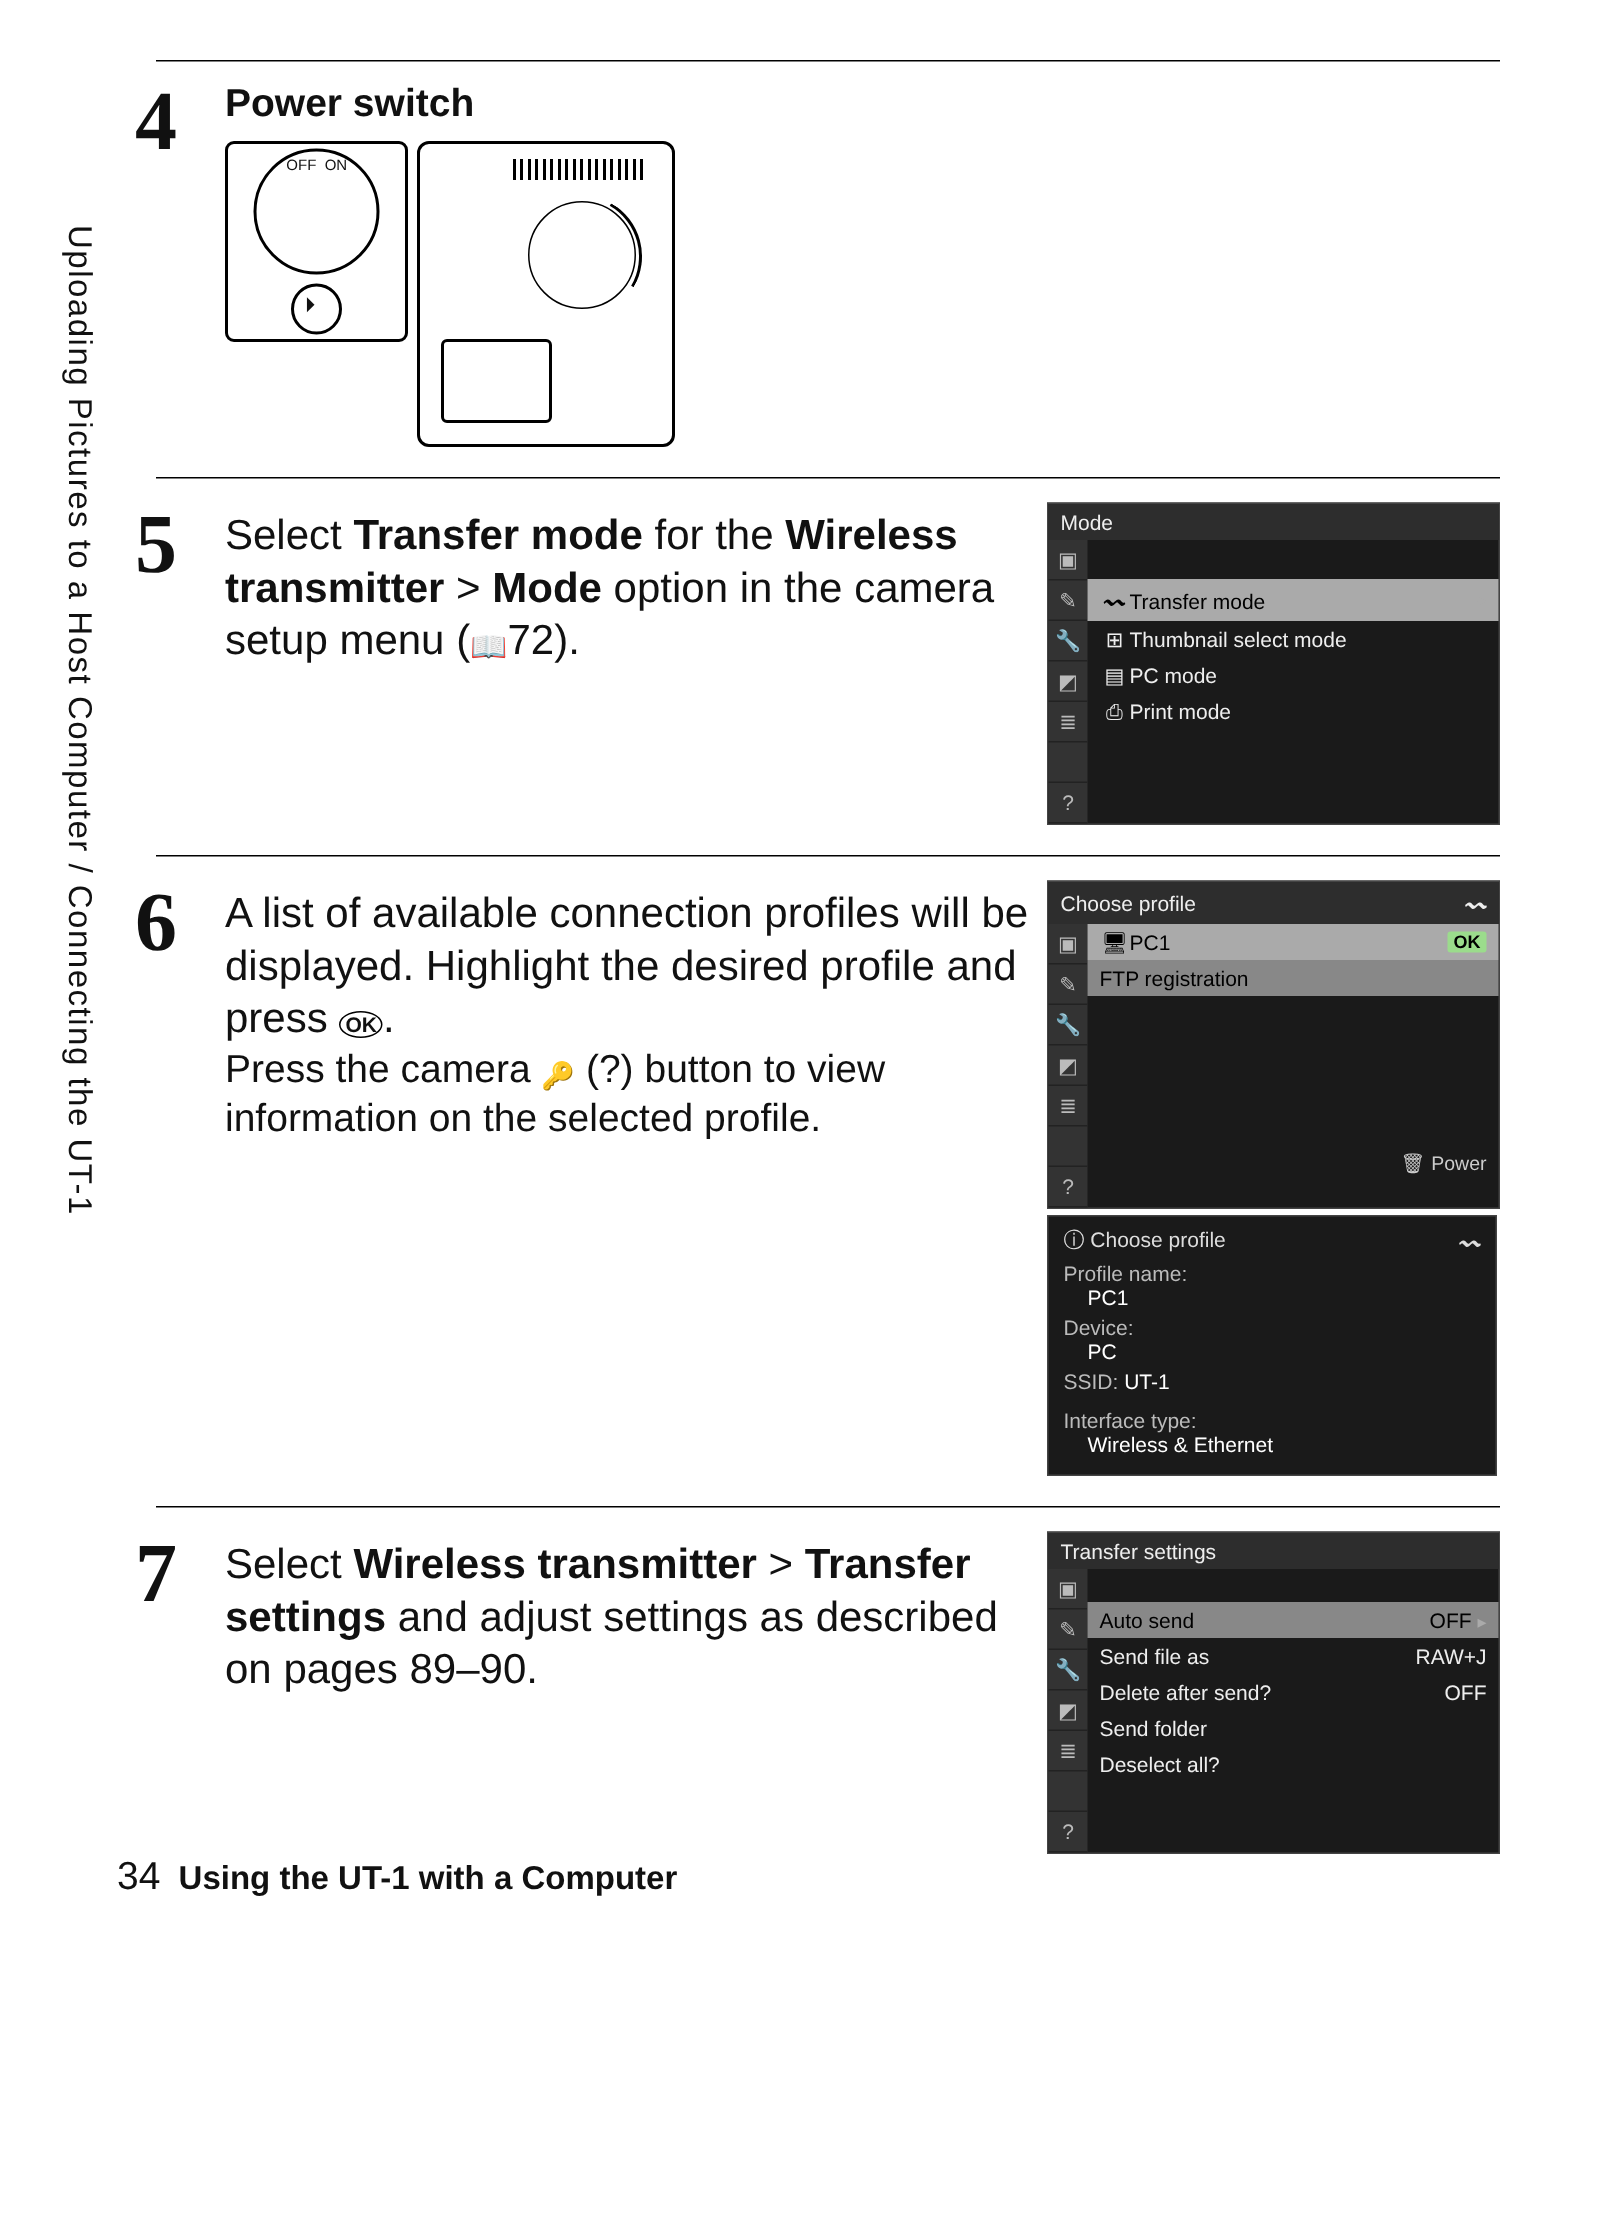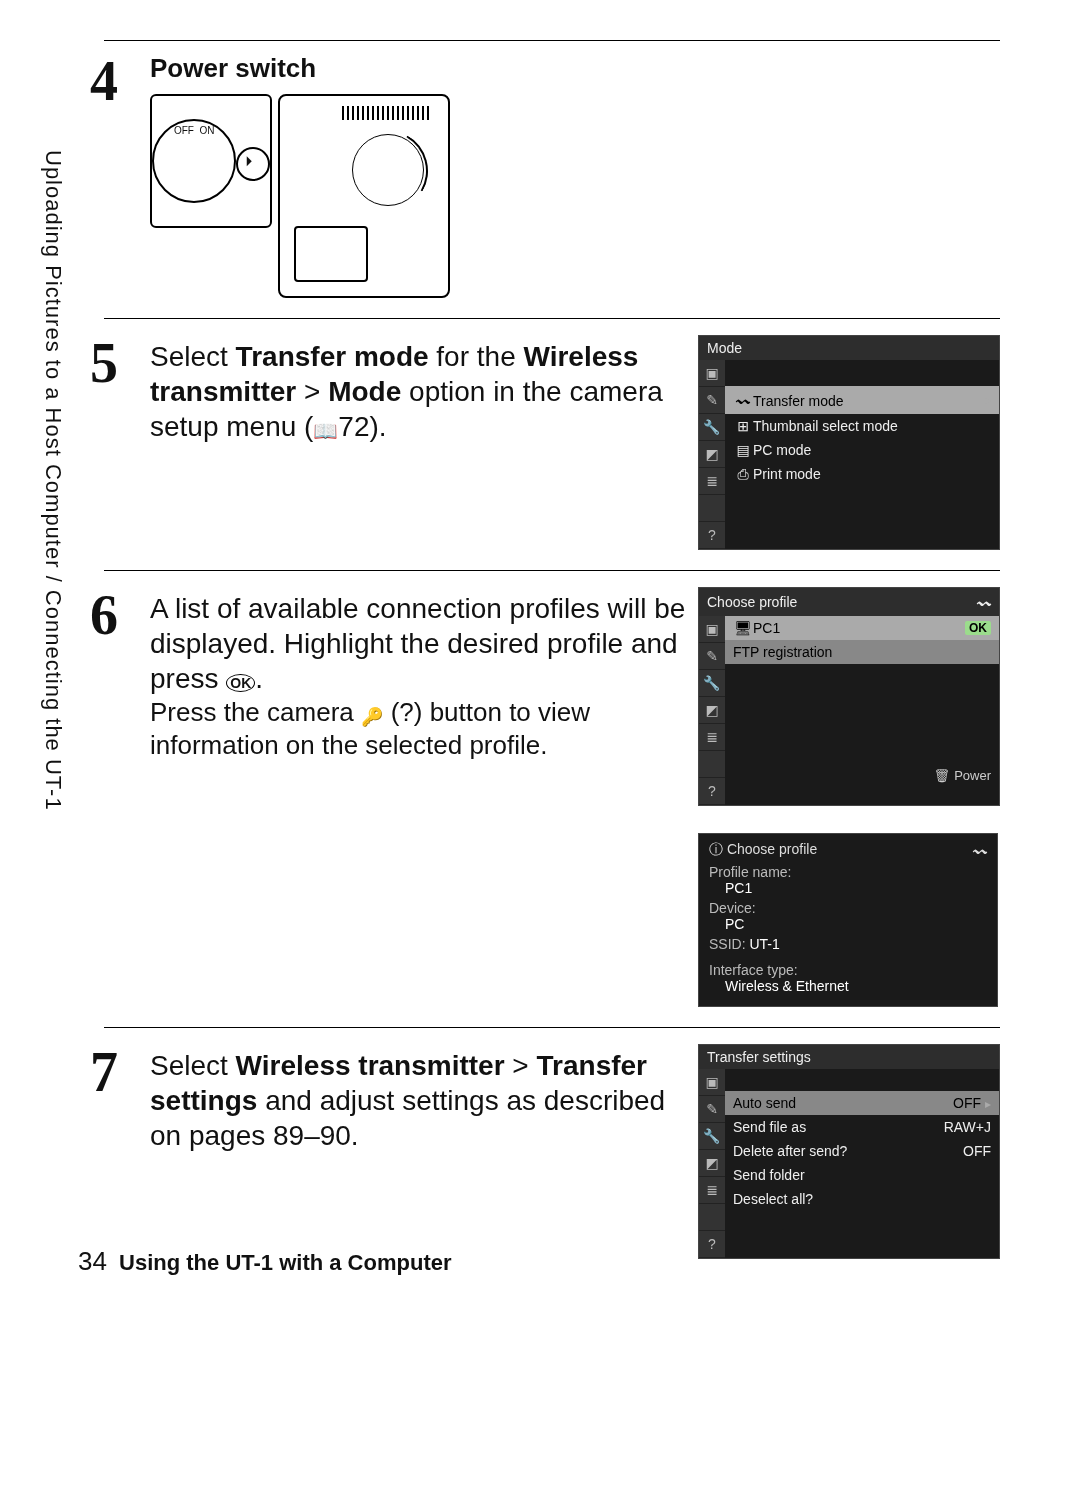--- a/index.html
+++ b/index.html
@@ -75,21 +75,21 @@
     margin-top: 28px;
   }
   .notehead::before {
     content: "✎";
     display:inline-block;
     margin-right: 8px;
   }
   .footer {
     position: absolute;
     left: 78px;
-    bottom: 36px;
+    bottom: 24px;
     font-size: 22px;
   }
   .footer .pnum { font-size: 26px; margin-right: 6px; }
   .footer b { font-weight: 700; }
 
   
   .lcd {
     width: 300px;
     background: #1a1a1a;
     color: #eee;
@@ -133,21 +133,21 @@
   .infolcd .h{display:flex;justify-content:space-between;align-items:center;font-size:14px;color:#ddd;margin-bottom:4px;}
   .infolcd .lbl{color:#bbb;font-size:14px;margin-top:4px;}
   .infolcd .val{color:#fff;font-size:14px;padding-left:16px;}
 
   .camera-illus {
     width:300px; display:flex; gap:6px; align-items:flex-start;
   }
   .dial {
     width:120px; height:130px; border:2px solid #000; border-radius:6px;
     display:flex; align-items:center; justify-content:center;
-    position:relative; flex-direction:row;
+    position:relative; flex-direction:column;
   }
   .dial .ring{
     width:80px;height:80px;border:2px solid #000;border-radius:50%;
     display:flex;align-items:center;justify-content:center;font-size:11px;
     position:relative;
   }
   .dial .ring span{position:absolute;top:4px;font-size:10px;}
   .dial .btn{ width:30px;height:30px;border:2px solid #000;border-radius:50%;margin-top:6px; position:relative;}
   .dial .btn::after{content:"⏵";font-size:14px;position:absolute;left:7px;top:4px;}
   .body-illus{
@@ -254,21 +254,21 @@
 
     <div class="step" style="align-items:flex-start;">
       <div class="stepnum">6</div>
       <div class="steptext">
         <span>A list of available connection profiles will be displayed.  Highlight the desired profile and press </span><span class="okbtn">OK</span><span>.</span>
 
         <div style="font-size:26px;">
           <span>Press the camera </span><span class="key"></span><span> (?) button to view information on the selected profile.</span>
         </div>
       </div>
-      <div class="stepimg" style="display:flex;flex-direction:column;gap:27px;">
+      <div class="stepimg" style="display:flex;flex-direction:column;gap:4px;">
         <div class="lcd">
           <div class="titlebar">
               <span>Choose profile</span>
               <span>〰</span>
             </div>
           <div class="lcd-body">
             <div class="sidebar">
               <div>▣</div>
                 <div>✎</div>
                 <div>🔧</div>

